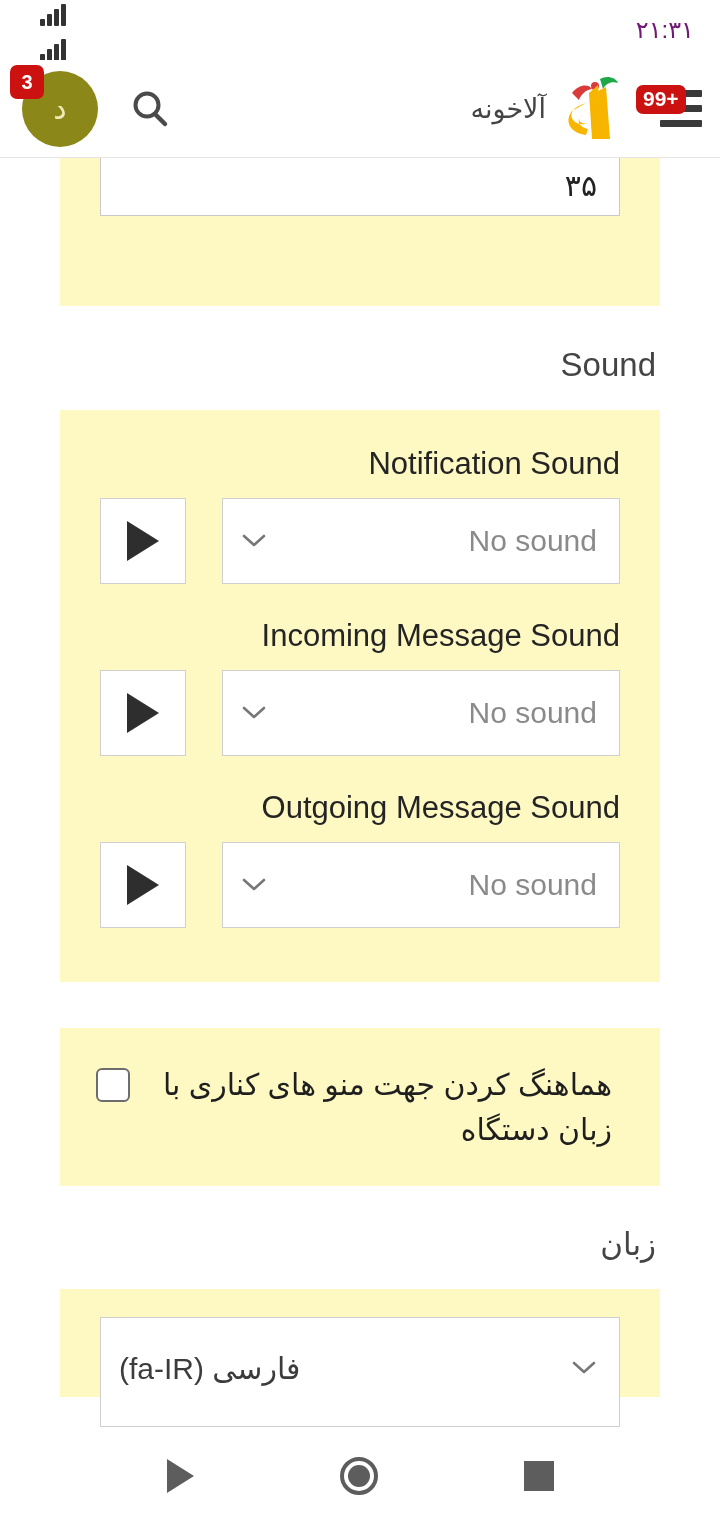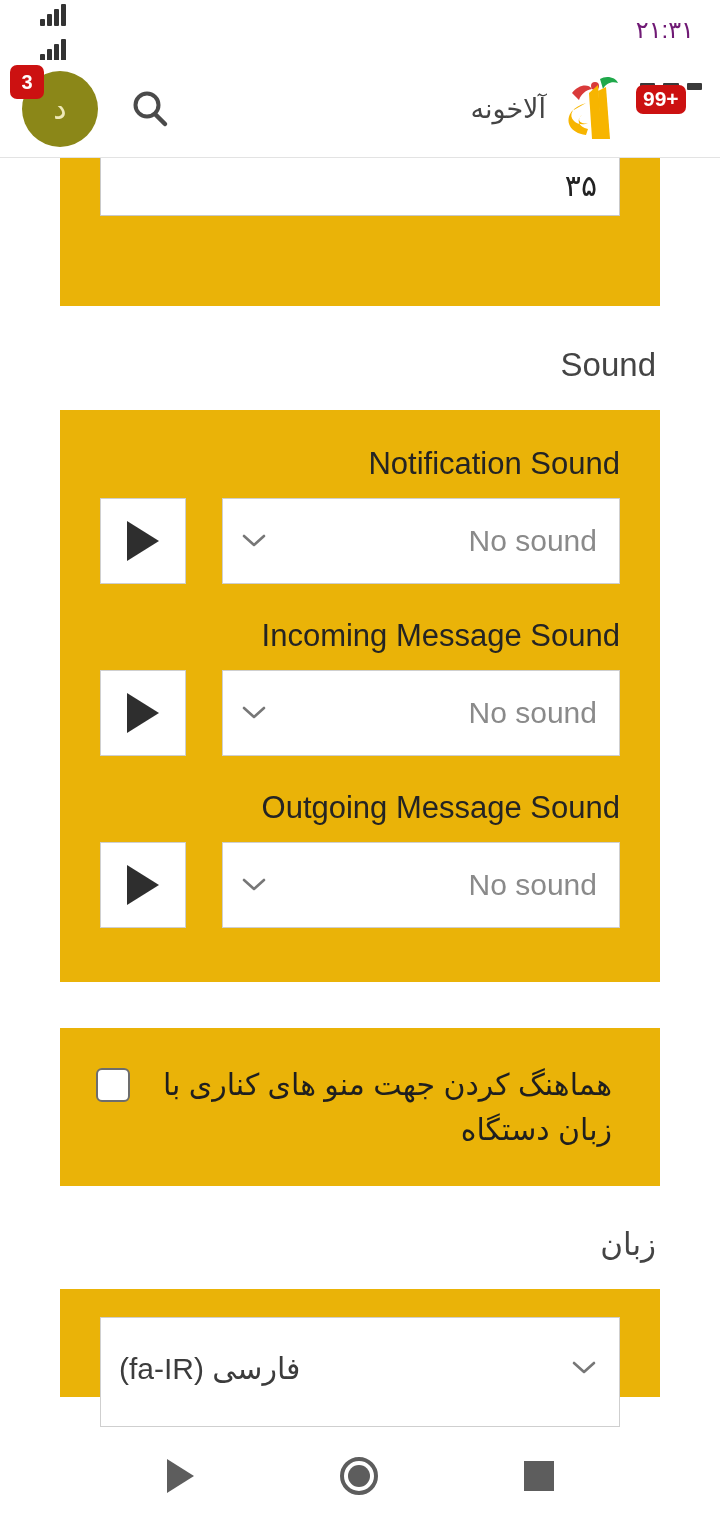--- a/index.html
+++ b/index.html
@@ -50,21 +50,21 @@
     position:relative; height:98px; width:100%;
     display:flex; align-items:center;
     padding:0 18px 0 22px;
     border-bottom:1px solid #e3e3e3;
     background:#fff;
   }
   .hdr-right { display:flex; align-items:center; gap:16px; }
   .hdr-left  { display:flex; align-items:center; gap:26px; margin-right:auto; }
 
   
-  .menu-btn { position:relative; width:62px; height:52px; display:flex; flex-direction:row;
+  .menu-btn { position:relative; width:62px; height:52px; display:flex; flex-direction:column;
               justify-content:center; gap:8px; }
   .menu-btn span { display:block; width:42px; height:7px; background:#3a3a3a; border-radius:1px; }
   .menu-badge {
     position:absolute; left:-4px; top:2px;
     background:#cc1111; color:#fff;
     font-size:21px; font-weight:bold;
     padding:3px 7px 5px; border-radius:7px;
     line-height:1; min-width:48px; text-align:center;
   }
   
@@ -82,21 +82,21 @@
   .avatar-badge {
     position:absolute; left:-12px; top:-6px;
     background:#cc1111; color:#fff; font-size:20px; font-weight:bold;
     width:34px; height:34px; border-radius:7px;
     display:flex; align-items:center; justify-content:center; line-height:1;
   }
 
   
   .content { position:relative; width:100%; height:1362px; overflow:hidden; background:#fff; }
 
-  .card { background:#eab308; margin:0 60px; }
+  .card { background:#fef9c3; margin:0 60px; }
 
   
   .card-top { height:148px; padding:0 40px; position:relative; }
   .field-box-cut {
     position:absolute; left:40px; right:40px; top:-46px; height:104px;
     background:#fff; border:1px solid #c9c9c9;
     display:flex; align-items:flex-end; justify-content:flex-start;
     padding:0 22px 12px 0;
   }
   .field-val { font-size:30px; color:#222; }

